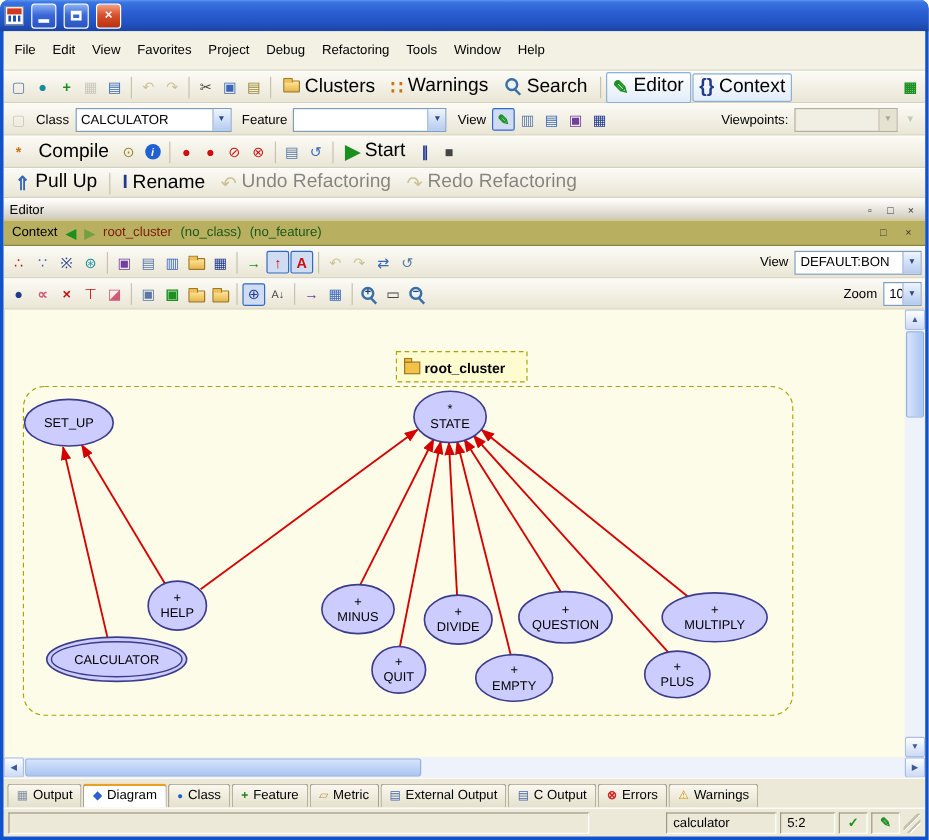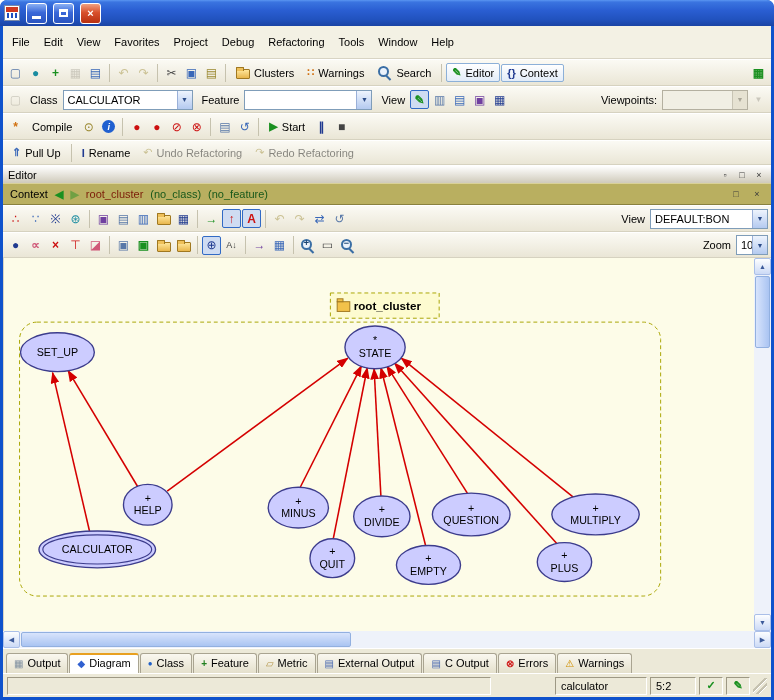--- a/index.html
+++ b/index.html
@@ -28,22 +28,22 @@
   .menu-item { padding:3px 7px; cursor:default; }
   .toolbar { display:flex; align-items:center; gap:1px; padding:1px 3px; background:linear-gradient(#fbfaf4,#eae6d6);
     border-top:1px solid #fff; border-bottom:1px solid #d6d2c0; }
   .tb27 { height:27px; flex:0 0 27px; } .tb26 { height:26px; flex:0 0 26px; } .tb25 { height:25px; flex:0 0 25px; }
   .sep { width:1px; height:18px; background:#c6c2ae; margin:0 3px; flex:0 0 1px; }
   .spacer { flex:1; }
   .ic { width:19px; height:19px; display:inline-flex; align-items:center; justify-content:center; font-size:12px;
     border:1px solid transparent; border-radius:2px; flex:0 0 19px; cursor:default; }
   .ic.toggled { border-color:#316ac5; background:#cfdcf2; }
   .disabled { opacity:.45; }
-  .tbtn { display:inline-flex; align-items:center; gap:4px; padding:2px 5px; border:1px solid transparent; border-radius:2px;
-    font-size:11px; background:transparent; cursor:default; white-space:nowrap; }
+  .tbtn { display:inline-flex; gap:4px; padding:2px 5px; border:1px solid transparent; border-radius:2px;
+    font-size:16px; background:transparent; cursor:default; white-space:nowrap; }
   .tbtn.framed { border-color:#8cb0d8; background:linear-gradient(#ffffff,#e2ecf8); }
   .glab { white-space:nowrap; }
 
   
   .c-teal{color:#1a8ca0} .c-green{color:#1a9020;font-weight:bold} .c-gray{color:#9a968a} .c-blue{color:#3a68b8}
   .c-steel{color:#5878a8} .c-olive{color:#9a8830} .c-dark{color:#444} .c-red{color:#cc1010} .c-orange{color:#d07010}
   .c-navy{color:#203a90} .c-purple{color:#7040a0} .c-pink{color:#d05878}
   .b{font-weight:bold}
 
   .folder { position:relative; width:14px; height:10px; background:linear-gradient(#ffe69a,#e8b64c); border:1px solid #a07820;
@@ -284,21 +284,21 @@
       <span class="ic c-green b">→</span>
       <span class="ic toggled c-red b">↑</span>
       <span class="ic toggled c-red b">A</span>
       <span class="sep"></span>
       <span class="ic c-olive disabled">↶</span>
       <span class="ic c-olive disabled">↷</span>
       <span class="ic c-blue">⇄</span>
       <span class="ic c-steel">↺</span>
       <span class="spacer"></span>
       <span class="glab" style="margin:0 4px">View</span>
-      <span class="combo" style="width:118px">
+      <span class="combo" style="width:106px">
         <span class="cval">DEFAULT:BON</span>
         <span class="carr">▼</span>
       </span>
     </div>
 
     <div class="toolbar tb26">
       <span class="ic c-navy">●</span>
       <span class="ic c-pink b">∝</span>
       <span class="ic c-red b">×</span>
       <span class="ic c-red">⊤</span>

